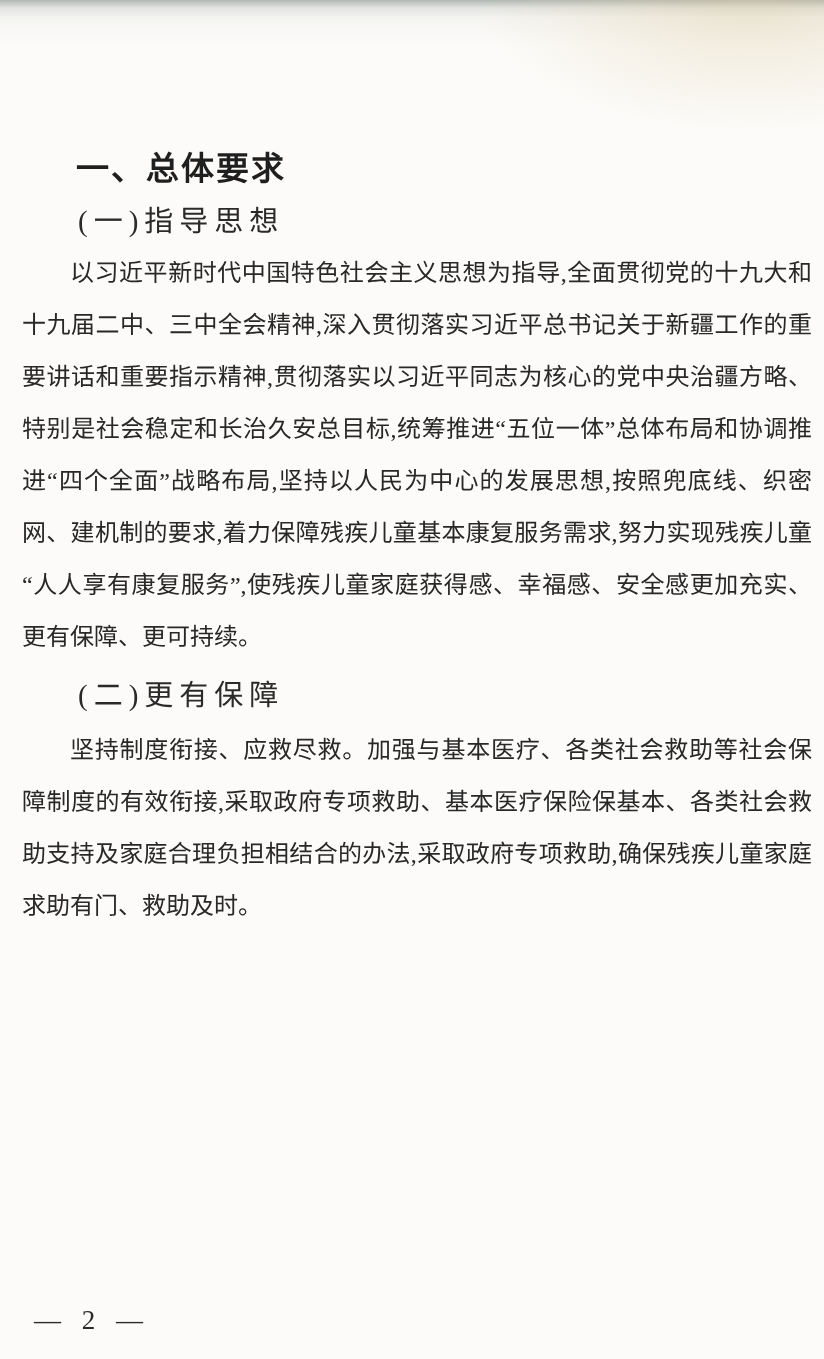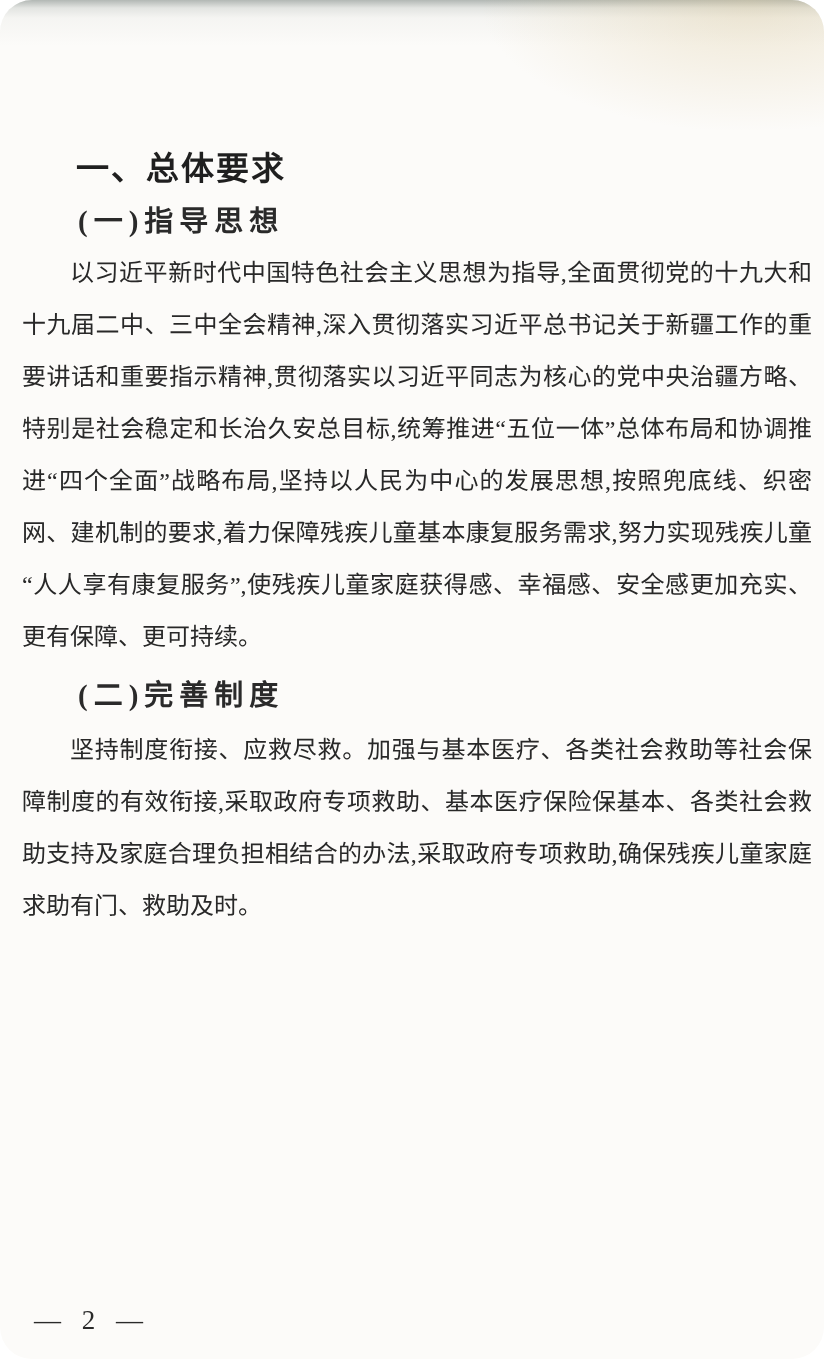--- a/index.html
+++ b/index.html
@@ -10,21 +10,20 @@
   }
   .page {
     position: relative;
     width: 824px;
     height: 1359px;
     margin: 0 auto;
     background: #fcfbf9;
     overflow: hidden;
     font-family: "Liberation Serif", serif;
     color: #282828;
-    border-radius: 32px;
   }
   
   .scan-top-shadow {
     position: absolute;
     top: 0; left: 0; right: 0;
     height: 46px;
     background: linear-gradient(180deg,
       rgba(165,172,168,0.85) 0px,
       rgba(196,201,197,0.45) 8px,
       rgba(220,222,218,0.22) 18px,
@@ -51,21 +50,21 @@
   .doc-heading {
     font-family: "Liberation Sans", sans-serif;
     font-weight: 700;
     font-size: 33px;
     line-height: 52px;
     letter-spacing: 2px;
     color: #1f1f1f;
     margin: 0 0 0 54px;
   }
   .sub-heading {
-    font-weight: 700;
+    font-weight: 400;
     font-size: 29px;
     line-height: 52px;
     letter-spacing: 6px;
     margin: 0 0 0 56px;
     color: #2a2a2a;
   }
   .sub-heading.second {
     margin-top: 6px;
   }
   .body-para {
@@ -100,21 +99,21 @@
   <div class="scan-corner-tint"></div>
 
   <div class="content">
 
     <h1 class="doc-heading">一、总体要求</h1>
 
     <h2 class="sub-heading first">(一)指导思想</h2>
 
     <p class="body-para p1">以习近平新时代中国特色社会主义思想为指导,全面贯彻党的十九大和十九届二中、三中全会精神,深入贯彻落实习近平总书记关于新疆工作的重要讲话和重要指示精神,贯彻落实以习近平同志为核心的党中央治疆方略、特别是社会稳定和长治久安总目标,统筹推进“五位一体”总体布局和协调推进“四个全面”战略布局,坚持以人民为中心的发展思想,按照兜底线、织密网、建机制的要求,着力保障残疾儿童基本康复服务需求,努力实现残疾儿童“人人享有康复服务”,使残疾儿童家庭获得感、幸福感、安全感更加充实、更有保障、更可持续。</p>
 
-    <h2 class="sub-heading second">(二)完善制度</h2>
+    <h2 class="sub-heading second">(二)更有保障</h2>
 
 
     <p class="body-para p3">坚持制度衔接、应救尽救。加强与基本医疗、各类社会救助等社会保障制度的有效衔接,采取政府专项救助、基本医疗保险保基本、各类社会救助支持及家庭合理负担相结合的办法,采取政府专项救助,确保残疾儿童家庭求助有门、救助及时。</p>
 
 
   </div>
 
   <div class="page-number">— 2 —</div>
 
 </div>

